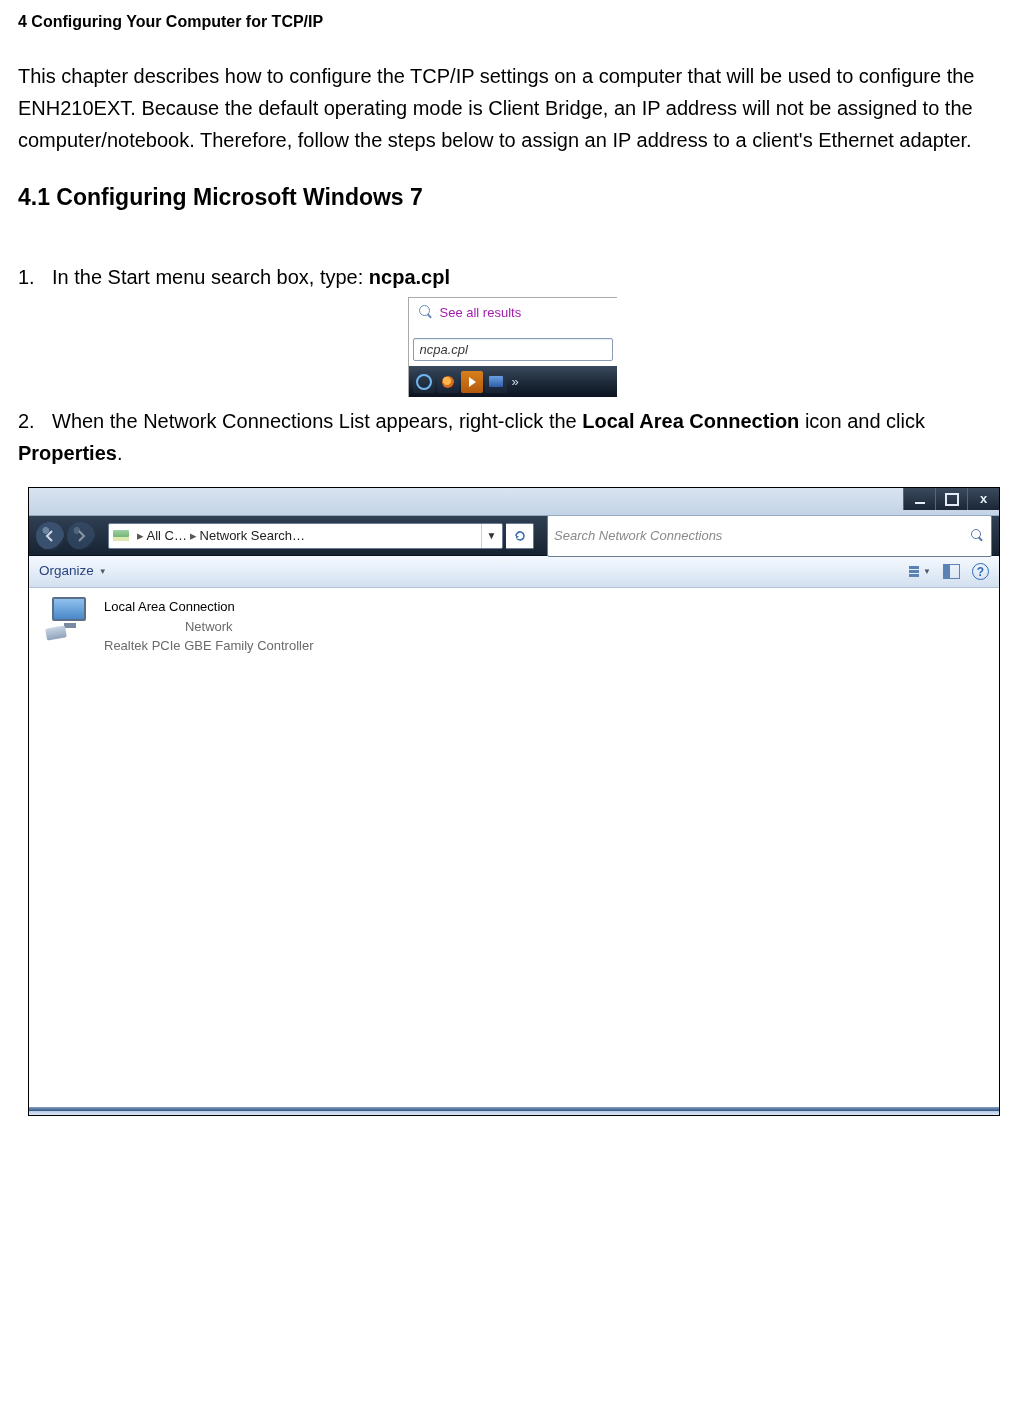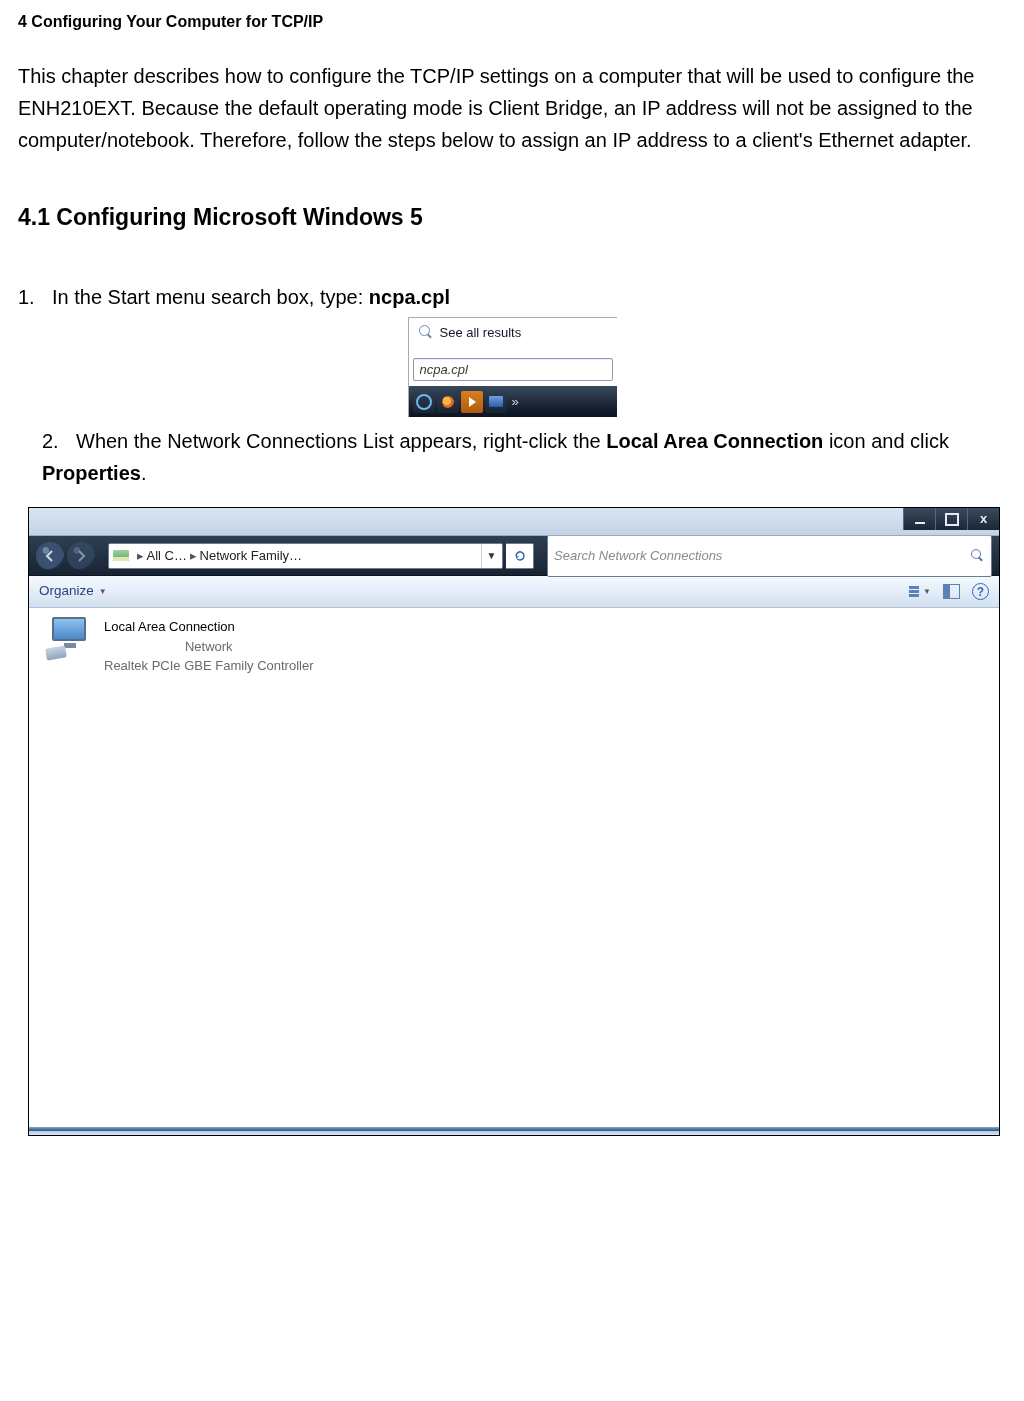--- a/index.html
+++ b/index.html
@@ -11,48 +11,48 @@
       background: #fff;
       padding: 10px 18px 0 18px;
       width: 1024px;
     }
     .chapter-title {
       font-weight: 700;
       font-size: 16px;
       margin-bottom: 26px;
     }
     .intro {
-      margin-bottom: 44px;
+      margin-bottom: 24px;
       line-height: 1.6;
     }
     .section-title {
       font-weight: 700;
       font-size: 23px;
       margin-bottom: 26px;
     }
     .steps p { line-height: 1.6; }
     .step-1 { margin-bottom: 2px; margin-top: 46px; }
     .step-1 .num { display: inline-block; width: 34px; }
-    .step-2 { margin-top: 8px; margin-bottom: 18px; margin-left: 24px; }
+    .step-2 { margin-top: 8px; margin-bottom: 18px; }
     .step-2 .num { display: inline-block; width: 34px; }
     b { font-weight: 700; }
 
     
     .fig1 {
       width: 209px;
       margin: 4px auto 6px auto;
       border-left: 1px solid #aaa;
       border-top: 1px solid #aaa;
       background: #fff;
     }
     .fig1-row {
       display: flex; align-items: center;
       padding: 5px 8px 6px 10px;
       font-size: 13px;
-      color: #0f172a;
+      color: #a21caf;
       font-family: "Segoe UI", Arial, sans-serif;
     }
     .fig1-row .mag {
       width: 14px; height: 14px; margin-right: 7px;
       position: relative; flex: 0 0 14px;
     }
     .fig1-row .mag::before {
       content: ""; position: absolute;
       width: 9px; height: 9px; border: 1.4px solid #6a8bbd;
       border-radius: 50%; left: 0; top: 0;
@@ -228,21 +228,21 @@
       border-top:1px solid #7f99ba;
     }
   </style>
 </head>
 <body>
 
 <div class="chapter-title">4 Configuring Your Computer for TCP/IP</div>
 
 <p class="intro">This chapter describes how to configure the TCP/IP settings on a computer that will be used to configure the ENH210EXT. Because the default operating mode is Client Bridge, an IP address will not be assigned to the computer/notebook. Therefore, follow the steps below to assign an IP address to a client's Ethernet adapter.</p>
 
-<div class="section-title">4.1 Configuring Microsoft Windows 5</div>
+<div class="section-title">4.1 Configuring Microsoft Windows 7</div>
 
 <div class="steps">
   <p class="step-1">
     <span class="num">1.</span><span>In the Start menu search box, type: </span><b>ncpa.cpl</b>
   </p>
 </div>
 
 <div class="fig1">
   <div class="fig1-row">
     <span class="mag"></span>
@@ -284,21 +284,21 @@
     <div class="navarrow fwd">
       <svg width="12" height="12" viewBox="0 0 12 12">
           <path d="M4 1 L9 6 L4 11" stroke="#cfd9e6" stroke-width="2" fill="none"></path>
         </svg>
     </div>
     <div class="addrbar">
       <span class="foldericon"></span>
       <span class="sep">▸</span>
       <span>All C…</span>
       <span class="sep">▸</span>
-      <span>Network Family…</span>
+      <span>Network Search…</span>
       <span class="ddarrow">▼</span>
     </div>
     <div class="refreshbox">
       <svg width="14" height="14" viewBox="0 0 14 14">
         <path d="M3 7a4 4 0 1 1 1.2 2.8" stroke="#3a6fb3" stroke-width="1.6" fill="none"></path>
         <path d="M3 10 L3 7 L6 7 Z" fill="#3a6fb3"></path>
       </svg>
     </div>
     <div class="searchbox">
       <span>Search Network Connections</span>

